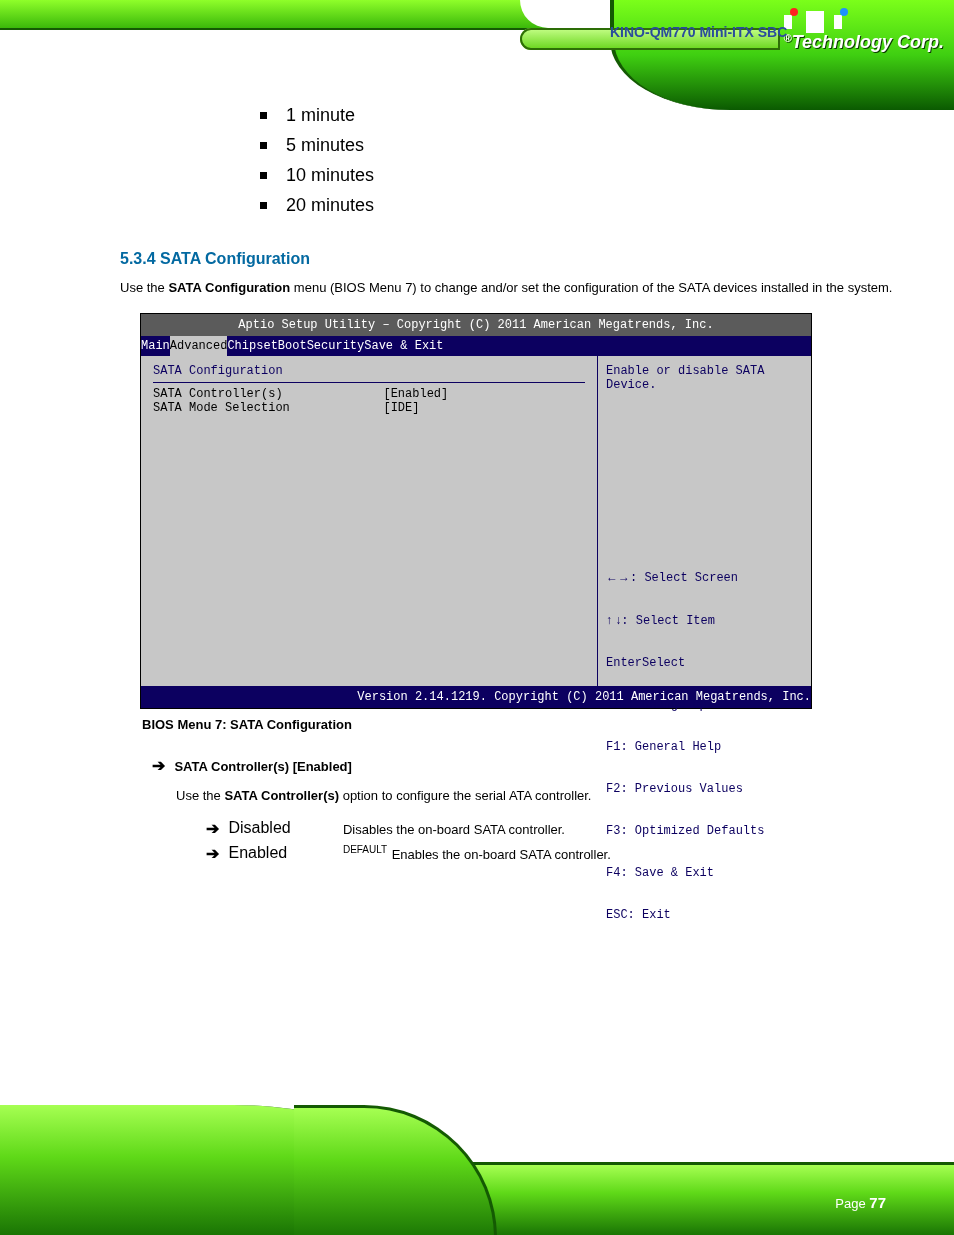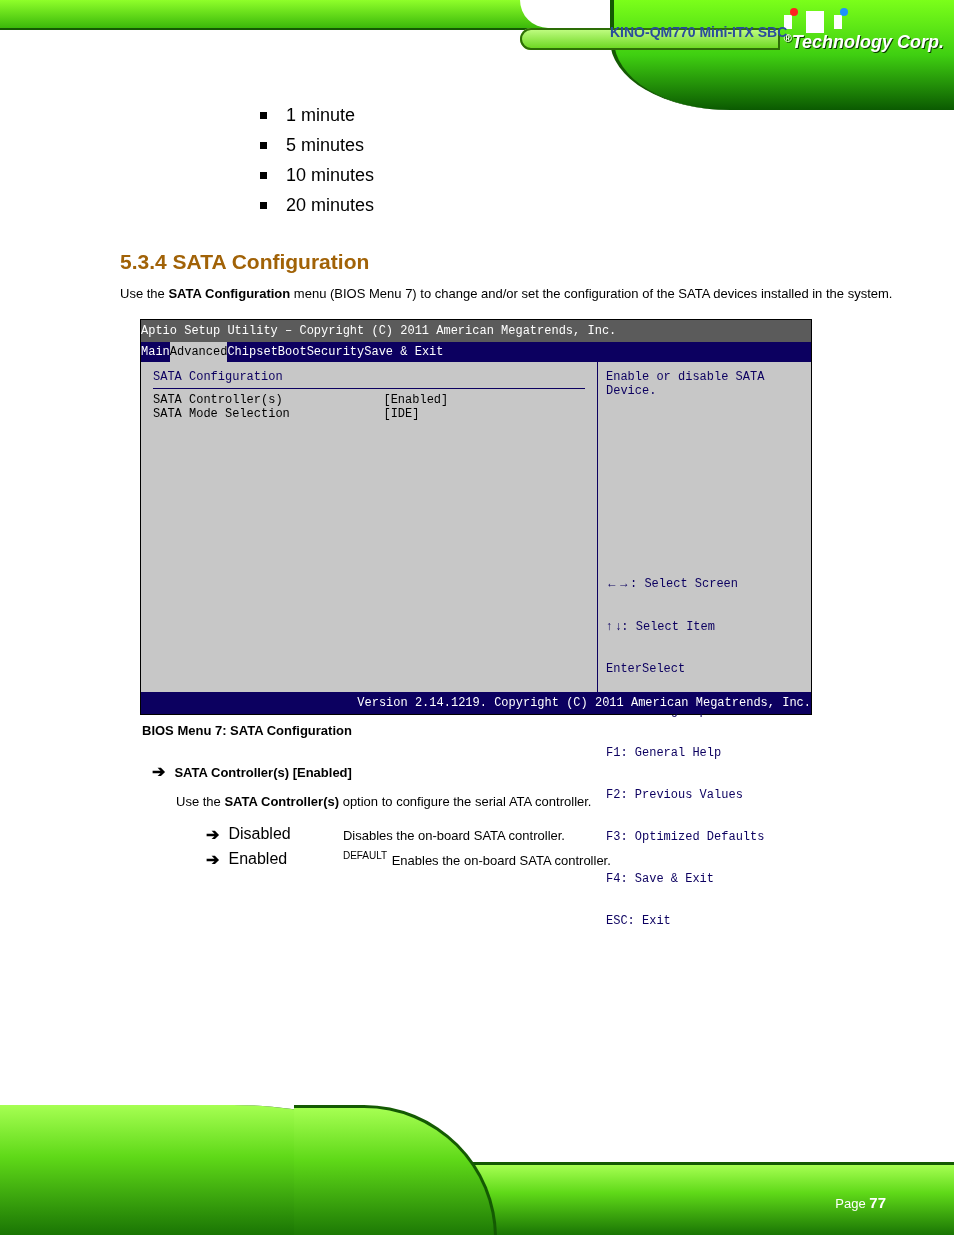--- a/index.html
+++ b/index.html
@@ -28,26 +28,26 @@
 .footer-page b{font-size:15px}
 
 .content{position:relative;z-index:1;padding:110px 60px 140px 120px}
 
 .doc-title{color:#2a4d9b;font-weight:bold;font-size:14px;margin-left:490px;margin-top:-86px;margin-bottom:60px}
 
 .squares{list-style:none;padding:0;margin:0 0 30px 140px}
 .squares li{position:relative;padding-left:26px;font-size:18px;line-height:30px}
 .squares li::before{content:"";position:absolute;left:0;top:12px;width:7px;height:7px;background:#000}
 
-.h3{color:#a16207;font-weight:bold;font-size:21px;margin:18px 0 12px 0}
+.h3{color:#0369a1;font-weight:bold;font-size:16px;margin:18px 0 12px 0}
 .desc{font-size:13px;margin:0 0 18px 0}
 
 
 .bios{width:670px;margin-left:20px;border:1px solid #000;font-family:"Courier New",monospace;font-size:12px;color:#000}
-.bios-top{background:#5b5b5b;color:#fff;text-align:left;padding:4px 0;font-size:12px}
+.bios-top{background:#5b5b5b;color:#fff;text-align:center;padding:4px 0;font-size:12px}
 .bios-tabs{display:flex;background:#0c0060;color:#fff}
 .bios-tabs span{padding:3px 0;font-size:12px}
 .bios-tabs .active{background:#c7c7c7;color:#000}
 .bios-body{display:flex;height:330px}
 .bios-main{flex:1;background:#c7c7c7;padding:8px 12px;position:relative}
 .bios-main .row{white-space:pre}
 .bios-main .hr{border:none;border-top:1px solid #0c0060;margin:4px 0}
 .bios-main .sel .val{color:#000}
 .bios-side{width:195px;border-left:1px solid #0c0060;background:#c7c7c7;padding:8px 10px 8px 8px;color:#0c0060}
 .bios-side .tip{display:block}

